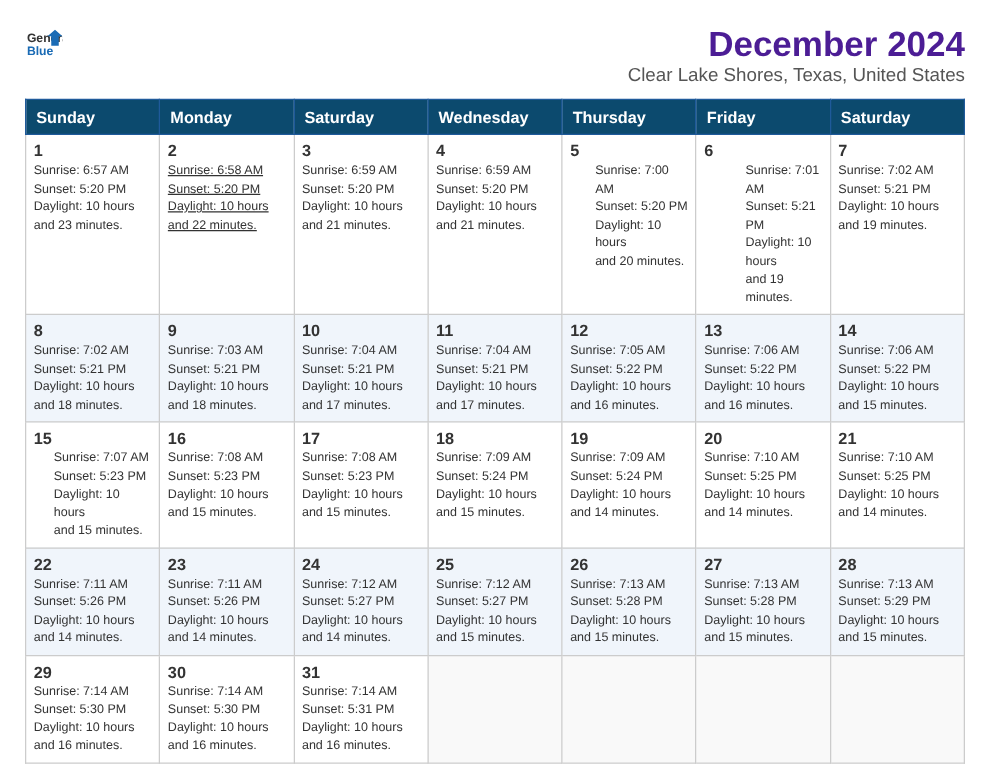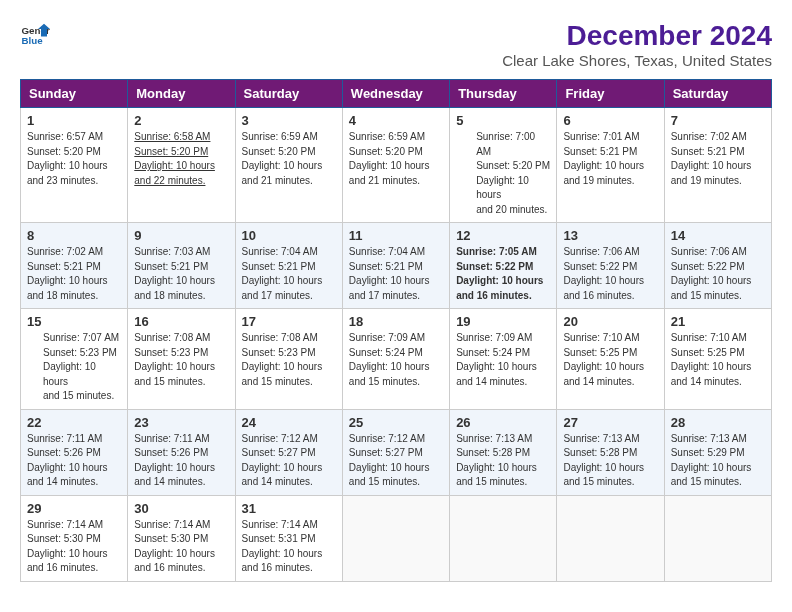--- a/index.html
+++ b/index.html
@@ -36,21 +36,21 @@
     .location-title {
       font-size: 15px;
       color: #555;
     }
     .calendar {
       width: 100%;
       border-collapse: collapse;
       border: 1px solid #ccc;
     }
     .calendar th {
-      background: #701a75;
+      background: #0c4a6e;
       color: #fff;
       text-align: left;
       padding: 6px 8px;
       font-size: 13px;
       font-weight: bold;
       border: 1px solid #1f5a9a;
     }
     .calendar td {
       border: 1px solid #ccc;
       vertical-align: top;
@@ -140,21 +140,21 @@
         </td>
         <td>
           <span class="day-num">5</span>
           <div class="day-info" style="white-space: pre-line; margin-left: 20px;">Sunrise: 7:00 AM
 Sunset: 5:20 PM
 Daylight: 10 hours
 and 20 minutes.</div>
         </td>
         <td>
           <span class="day-num">6</span>
-          <div class="day-info" style="white-space: pre-line;">Sunrise: 7:01 AM
+          <div class="day-info" style="white-space: pre-line; margin-left: 33px;">Sunrise: 7:01 AM
 Sunset: 5:21 PM
 Daylight: 10 hours
 and 19 minutes.</div>
         </td>
         <td>
           <span class="day-num">7</span>
           <div class="day-info" style="white-space: pre-line;">Sunrise: 7:02 AM
 Sunset: 5:21 PM
 Daylight: 10 hours
 and 19 minutes.</div>
@@ -184,21 +184,21 @@
         </td>
         <td>
           <span class="day-num">11</span>
           <div class="day-info" style="white-space: pre-line;">Sunrise: 7:04 AM
 Sunset: 5:21 PM
 Daylight: 10 hours
 and 17 minutes.</div>
         </td>
         <td>
           <span class="day-num">12</span>
-          <div class="day-info" style="white-space: pre-line; font-weight: bold;">Sunrise: 7:05 AM
+          <div class="day-info" style="white-space: pre-line;">Sunrise: 7:05 AM
 Sunset: 5:22 PM
 Daylight: 10 hours
 and 16 minutes.</div>
         </td>
         <td>
           <span class="day-num">13</span>
           <div class="day-info" style="white-space: pre-line;">Sunrise: 7:06 AM
 Sunset: 5:22 PM
 Daylight: 10 hours
 and 16 minutes.</div>

